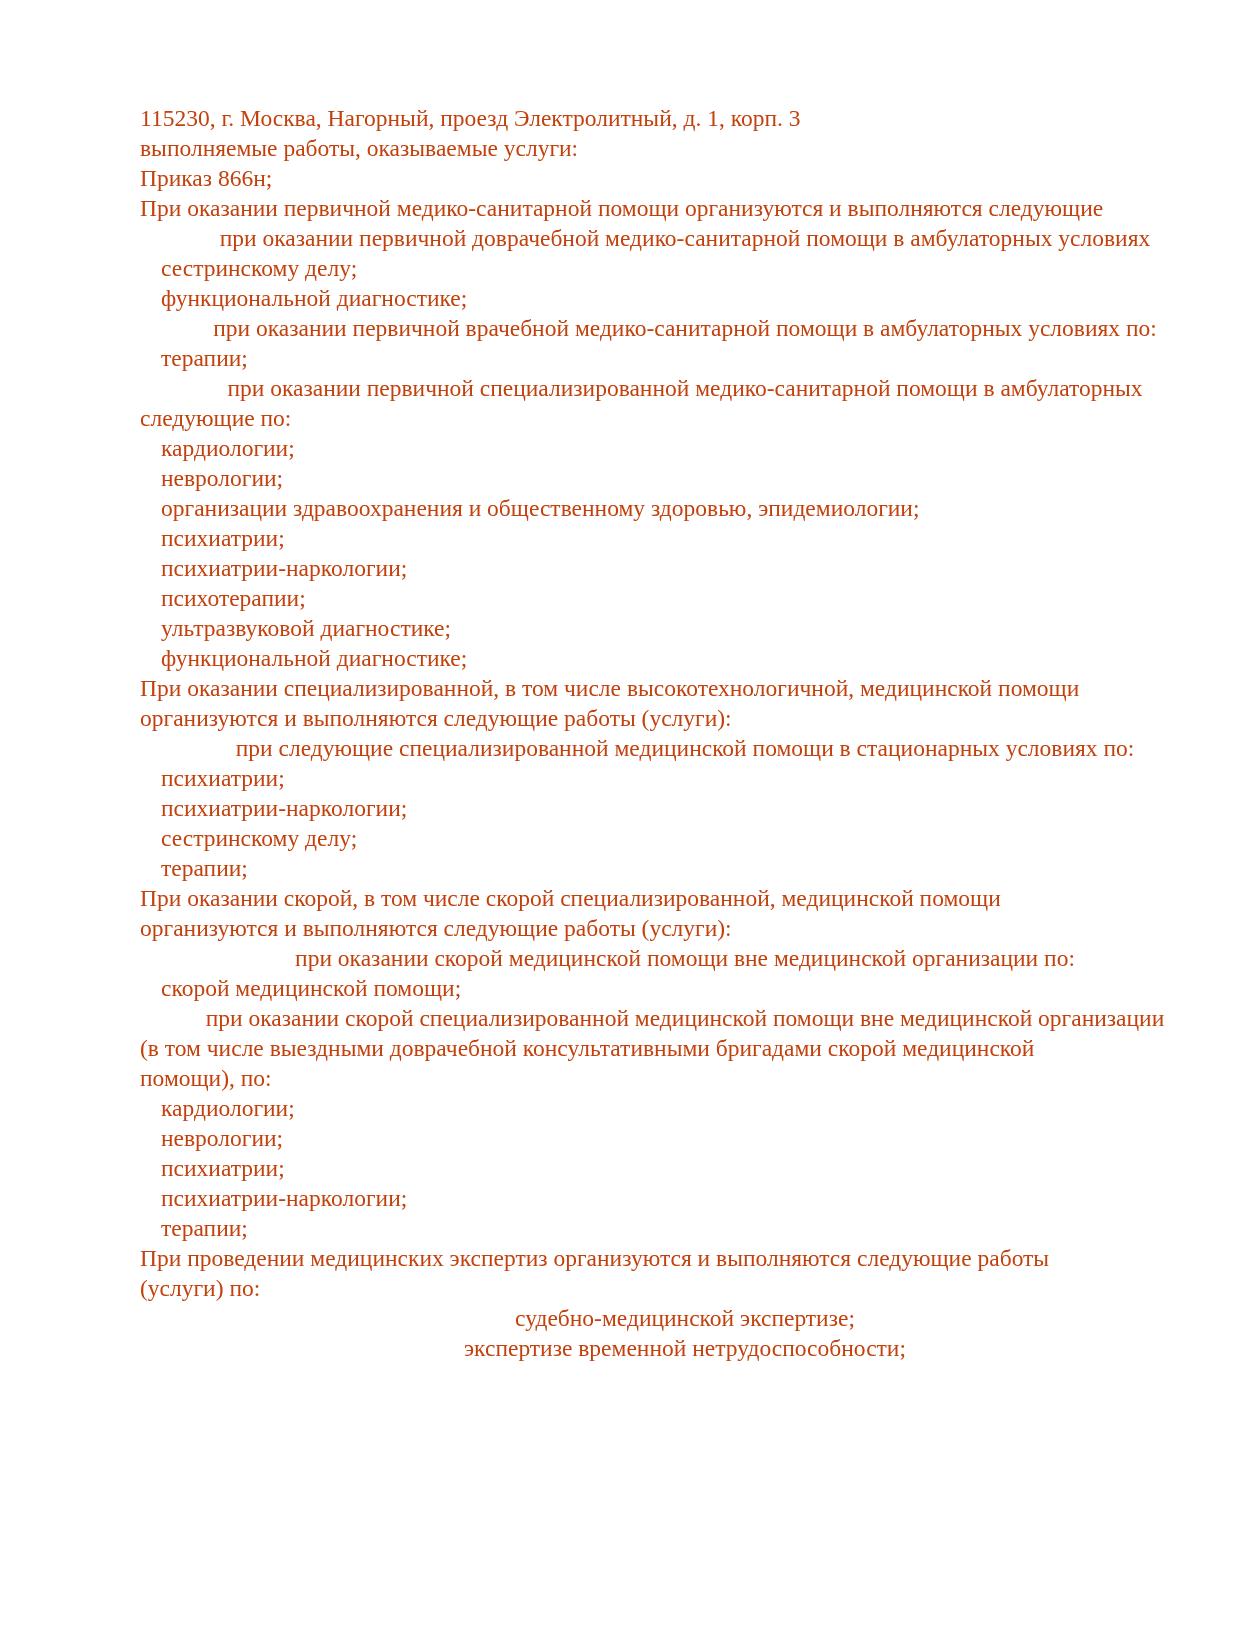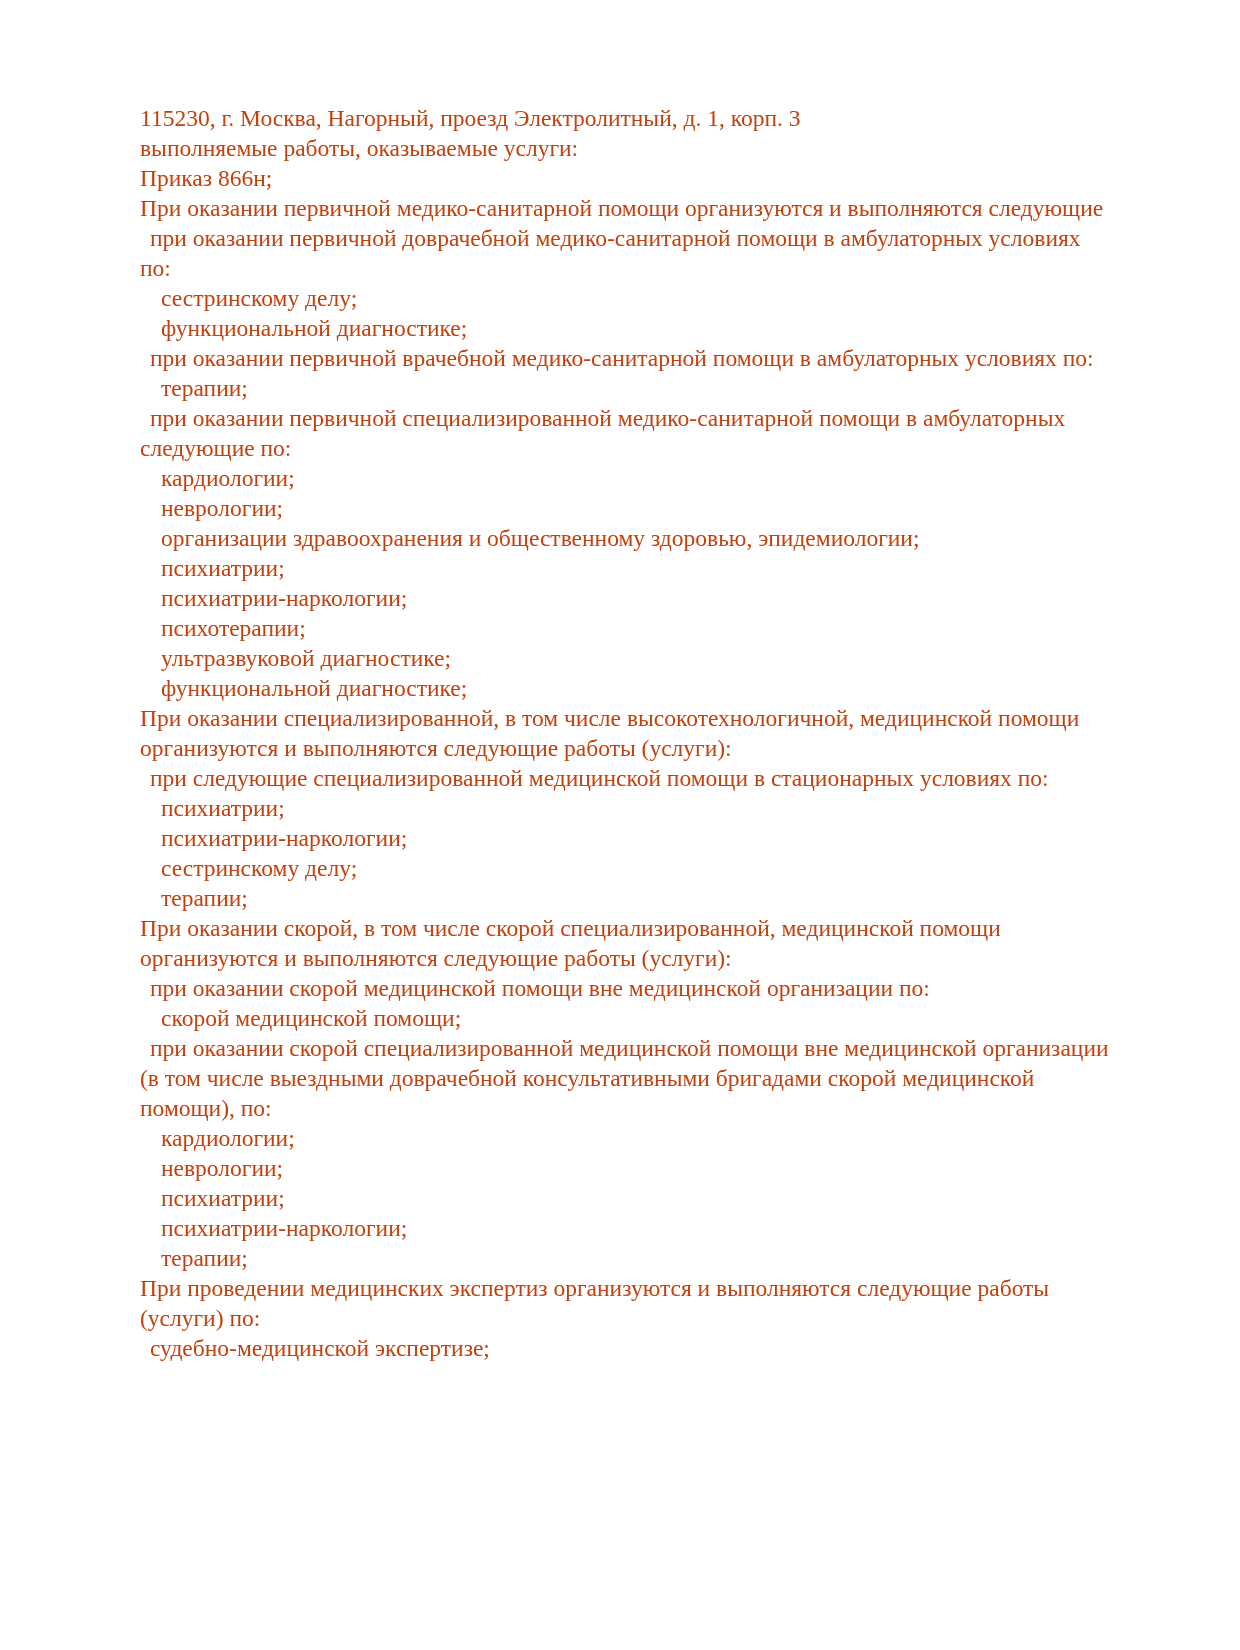--- a/index.html
+++ b/index.html
@@ -23,35 +23,34 @@
     font-size: 23.5px;
     line-height: 30px;
     color: #c2410c;
     -webkit-font-smoothing: antialiased;
   }
   .line {
     white-space: pre;
     height: 30px;
   }
   .indent-0 { padding-left: 0; }
-  .indent-1 { padding-left: 10px; }
+  .indent-1 { padding-left: 10px; text-align: center; }
   .indent-2 { padding-left: 21px; }
 </style>
 </head>
 <body>
 
 <div class="page">
   <div class="content">
 
   <div class="line indent-0">115230, г. Москва, Нагорный, проезд Электролитный, д. 1, корп. 3</div>
       <div class="line indent-0">выполняемые работы, оказываемые услуги:</div>
       <div class="line indent-0">Приказ 866н;</div>
       <div class="line indent-0">При оказании первичной медико-санитарной помощи организуются и выполняются следующие</div>
       <div class="line indent-1">при оказании первичной доврачебной медико-санитарной помощи в амбулаторных условиях</div>
-      <div class="line indent-0">по:</div>
       <div class="line indent-2">сестринскому делу;</div>
       <div class="line indent-2">функциональной диагностике;</div>
       <div class="line indent-1">при оказании первичной врачебной медико-санитарной помощи в амбулаторных условиях по:</div>
       <div class="line indent-2">терапии;</div>
       <div class="line indent-1">при оказании первичной специализированной медико-санитарной помощи в амбулаторных</div>
       <div class="line indent-0">следующие по:</div>
       <div class="line indent-2">кардиологии;</div>
       <div class="line indent-2">неврологии;</div>
       <div class="line indent-2">организации здравоохранения и общественному здоровью, эпидемиологии;</div>
       <div class="line indent-2">психиатрии;</div>
@@ -74,14 +73,15 @@
       <div class="line indent-0">(в том числе выездными доврачебной консультативными бригадами скорой медицинской</div>
       <div class="line indent-0">помощи), по:</div>
       <div class="line indent-2">кардиологии;</div>
       <div class="line indent-2">неврологии;</div>
       <div class="line indent-2">психиатрии;</div>
       <div class="line indent-2">психиатрии-наркологии;</div>
       <div class="line indent-2">терапии;</div>
       <div class="line indent-0">При проведении медицинских экспертиз организуются и выполняются следующие работы</div>
       <div class="line indent-0">(услуги) по:</div>
       <div class="line indent-1">судебно-медицинской экспертизе;</div>
+      <div class="line indent-1">экспертизе временной нетрудоспособности;</div>
     </div>
 </div>
 
 </body></html>

